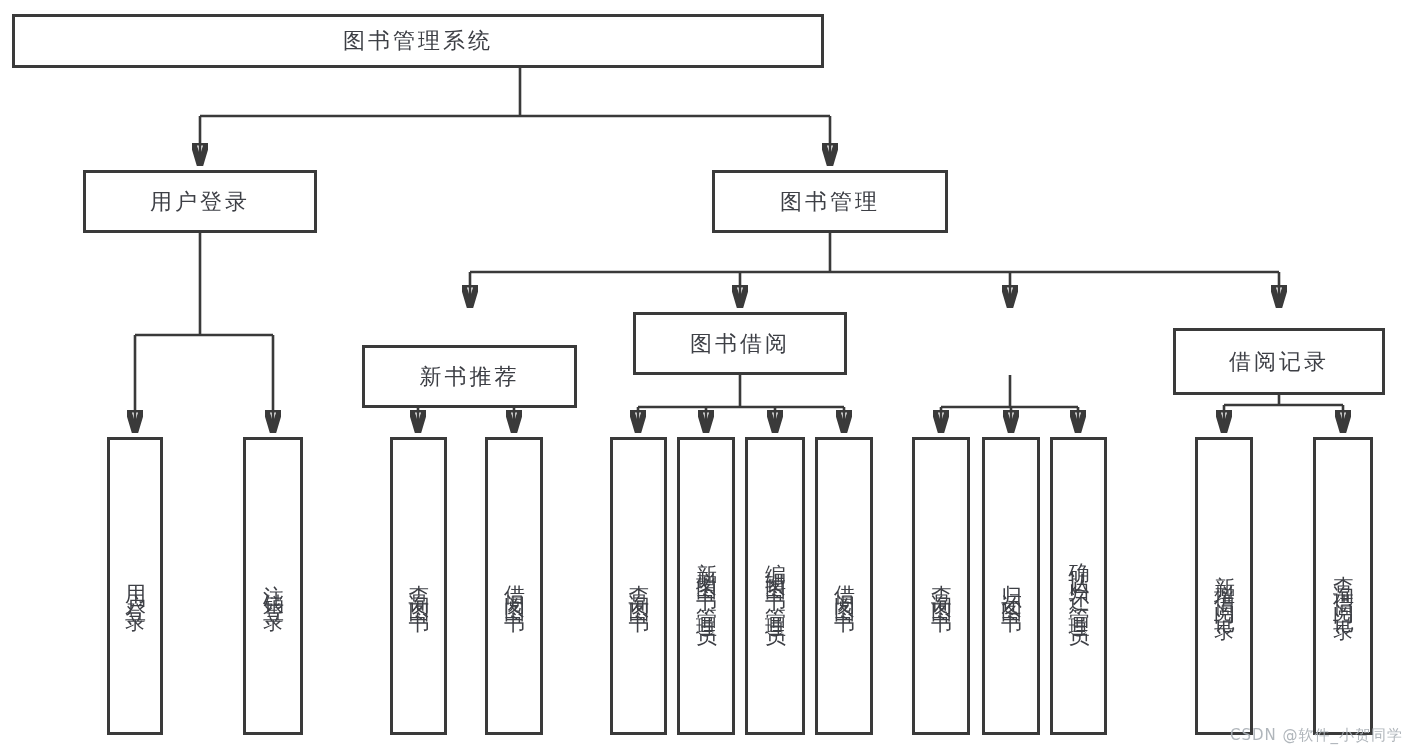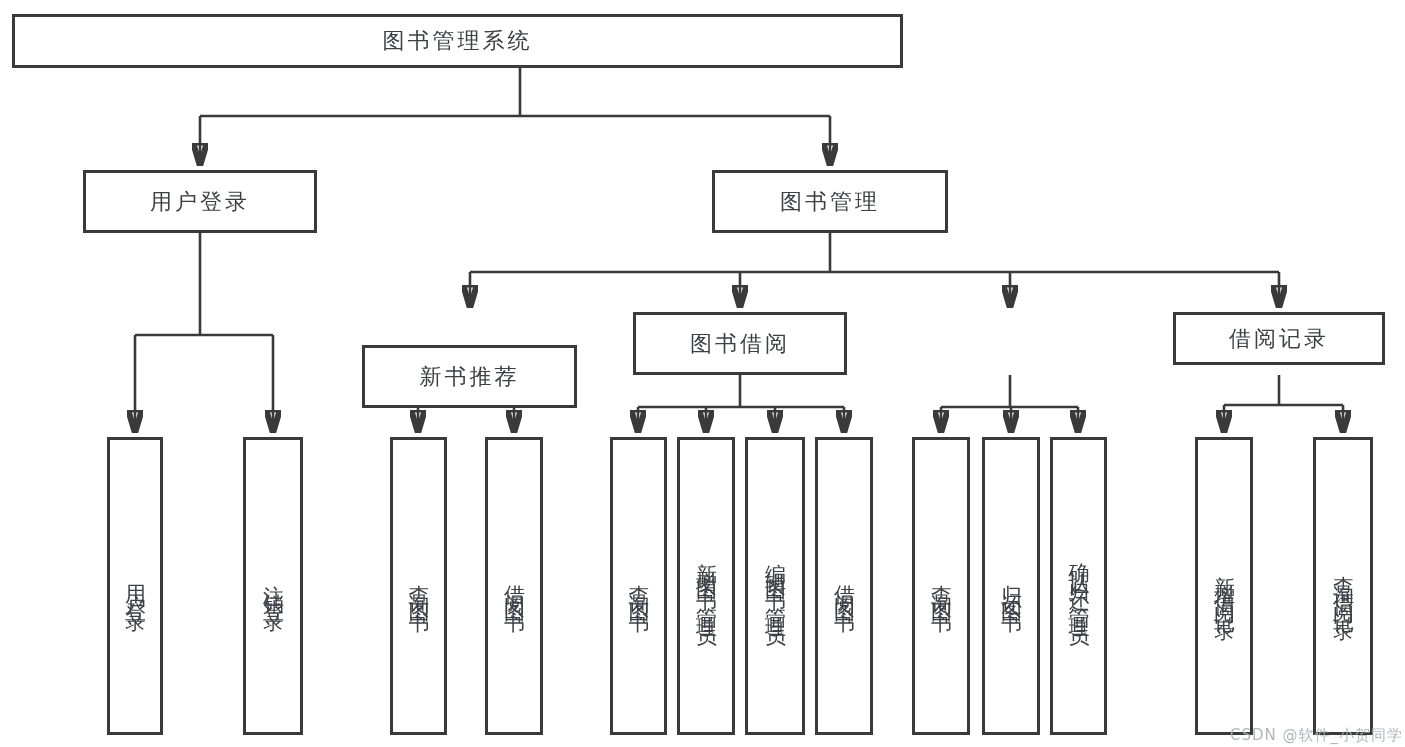--- a/index.html
+++ b/index.html
@@ -87,38 +87,38 @@
     <path d="M1010,375 V407 M941,407 H1078"></path>
     <path d="M941,407 V432" marker-end="url(#arr)"></path>
     <path d="M1011,407 V432" marker-end="url(#arr)"></path>
     <path d="M1078,407 V432" marker-end="url(#arr)"></path>
 
     <path d="M1279,375 V405 M1224,405 H1343"></path>
     <path d="M1224,405 V432" marker-end="url(#arr)"></path>
     <path d="M1343,405 V432" marker-end="url(#arr)"></path>
   </svg>
 
-  <div class="box" style="left:12px;top:14px;width:891px;height:54px;">
+  <div class="box" style="left:12px;top:14px;width:812px;height:54px;">
     <span>图书管理系统</span>
   </div>
 
   <div class="box" style="left:83px;top:170px;width:234px;height:63px;">
     <span>用户登录</span>
   </div>
   <div class="box" style="left:712px;top:170px;width:236px;height:63px;justify-content:center;">
     <span>图书管理</span>
   </div>
 
   <div class="box" style="left:362px;top:312px;width:215px;height:63px;margin-top:33px;">
     <span>新书推荐</span>
   </div>
   <div class="box" style="left:633px;top:312px;width:214px;height:63px;">
     <span>图书借阅</span>
   </div>
-  <div class="box" style="left:1173px;top:312px;width:212px;height:53px;">
+  <div class="box" style="left:1173px;top:328px;width:212px;height:67px;">
     <span>借阅记录</span>
   </div>
 
   <div class="box vbox" style="left:107px;top:437px;width:56px;height:298px;">
     <span class="vtxt">用户登录</span>
   </div>
   <div class="box vbox" style="left:243px;top:437px;width:60px;height:298px;">
     <span class="vtxt">注销登录</span>
   </div>
 

